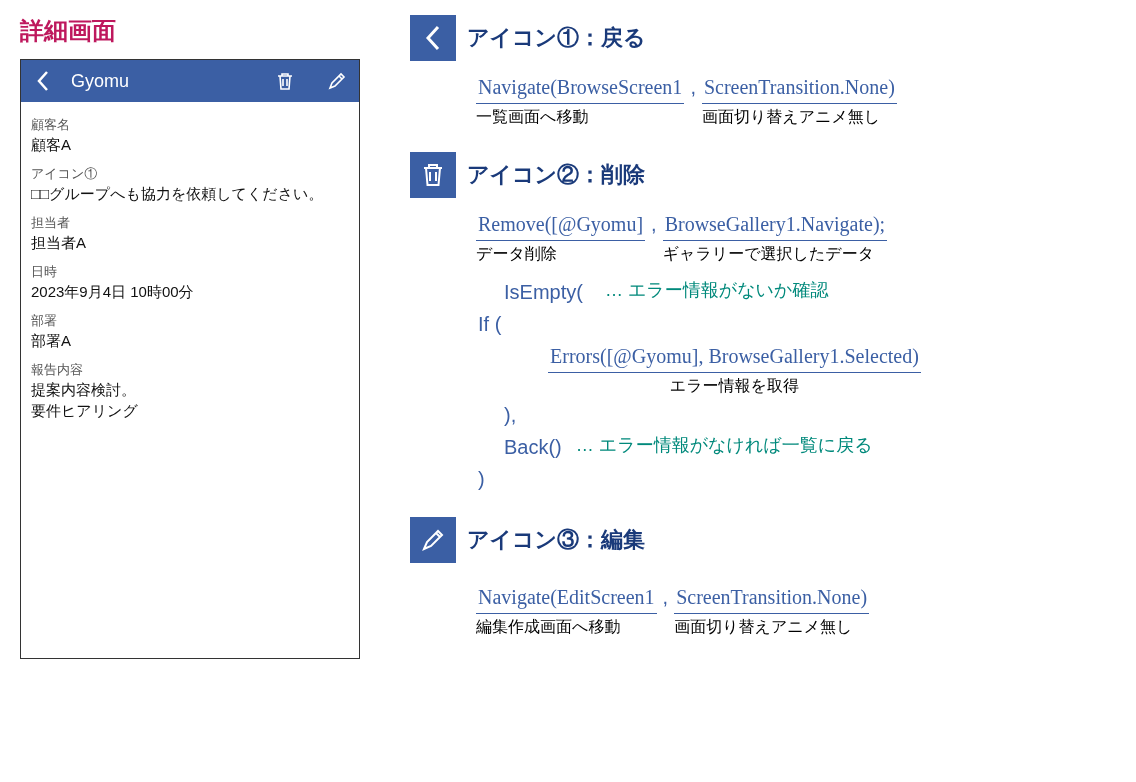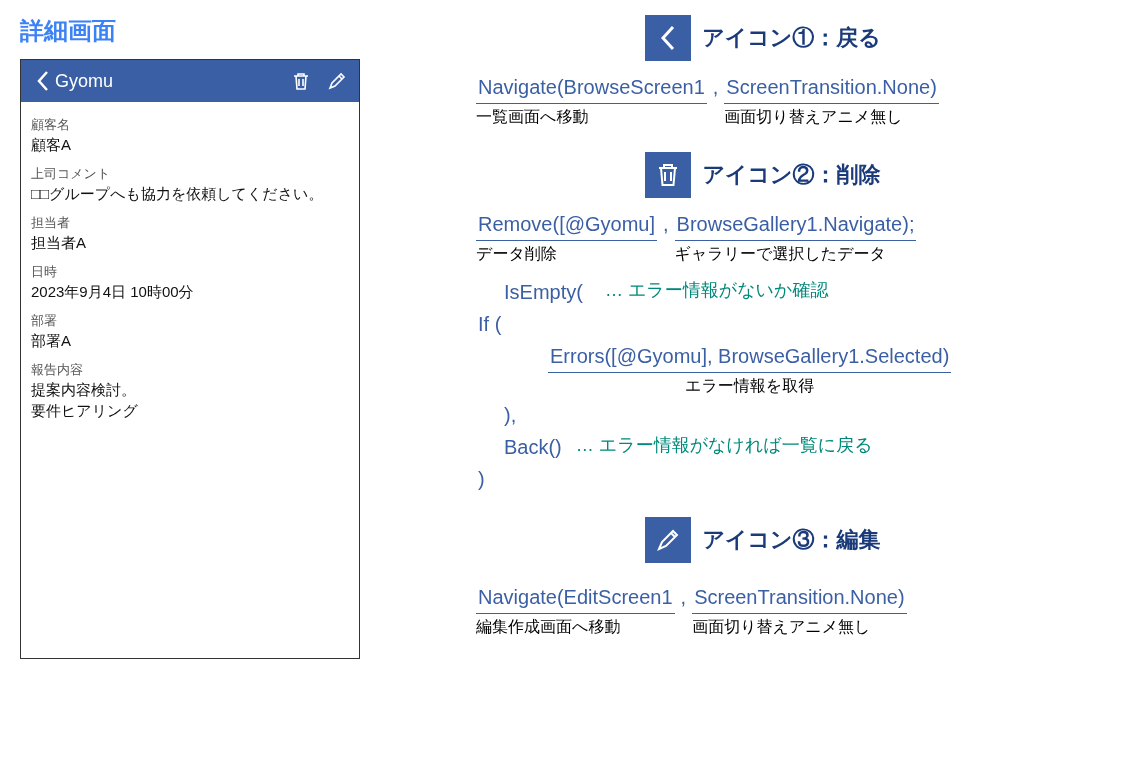--- a/index.html
+++ b/index.html
@@ -9,68 +9,68 @@
     width: 1136px;
     height: 782px;
     padding: 15px 20px;
     display: flex;
     gap: 50px;
   }
   .left-col { width: 340px; }
   .right-col { flex: 1; }
 
   .page-title {
-    color: #3b82f6;
+    color: #be185d;
     font-size: 24px;
     font-weight: bold;
     margin-bottom: 12px;
   }
 
   .phone-panel {
     border: 1px solid #333;
     width: 340px;
     height: 600px;
     background: #fff;
   }
   .phone-header {
     background: #3b5fa4;
     height: 42px;
     display: flex;
     align-items: center;
     padding: 0 10px;
-    gap: 0;
+    gap: 16px;
   }
   .phone-header-title {
     color: #fff;
     font-size: 18px;
     flex: 1;
   }
   .icon-white { color: #fff; display:inline-flex; align-items:center; justify-content:center; }
   .icon-btn-header { width:24px; height:24px; cursor:pointer; }
   .icon-btn-header.edit { margin-left: 12px; }
 
   .detail-body { padding: 4px 10px 10px 10px; }
   .field-label { color: #555; font-size: 13px; margin-top: 10px; }
   .field-value { color: #111; font-size: 15px; margin-top: 2px; }
 
   
   .section { margin-bottom: 22px; }
-  .section-header { display:flex; align-items:center; gap:11px; margin-bottom: 10px; justify-content: center; }
+  .section-header { display:flex; align-items:center; gap:11px; margin-bottom: 10px; }
   .icon-box {
     width: 46px; height: 46px;
     background:#3b5fa4;
     display:flex; align-items:center; justify-content:center;
     flex-shrink:0;
   }
   .section-title {
     color:#1a3a7a; font-size:22px; font-weight:bold;
   }
   .code-area { margin-left: 66px; font-size: 20px; line-height:1.6; }
   .code-row { display:flex; flex-wrap:wrap; align-items:flex-start; gap:4px; }
-  .part { display:inline-flex; flex-direction:column; align-items:flex-start; }
+  .part { display:inline-flex; flex-direction:column; align-items:flex-start;font-family:Liberation Serif, serif; }
   .code-text { color:#3b5fa4; border-bottom:1px solid #3b5fa4; padding:0 2px; }
   .code-plain { color:#3b5fa4; padding:0 2px; }
   .note { color:#000000; font-size:16px; margin-top:0px; }
   .note-inline { color:#00897b; font-size:18px; }
   .indent1 { margin-left: 26px; }
   .indent2 { margin-left: 72px; }
 
   svg { display:block; }
 </style>
 </head>
@@ -94,21 +94,21 @@
       </span>
       <span class="icon-white icon-btn-header edit">
         <svg width="20" height="20" viewBox="0 0 20 20">
             <path d="M3 17l2-5L14 3l3 3-9 9-5 2zM12 5l3 3" stroke="#fff" stroke-width="1.6" fill="none"></path>
           </svg>
       </span>
     </div>
     <div class="detail-body">
       <div class="field-label">顧客名</div>
       <div class="field-value">顧客A</div>
-      <div class="field-label">上司コメント</div>
+      <div class="field-label">アイコン①</div>
       <div class="field-value">□□グループへも協力を依頼してください。</div>
       <div class="field-label">担当者</div>
       <div class="field-value">担当者A</div>
       <div class="field-label">日時</div>
       <div class="field-value">2023年9月4日 10時00分</div>
       <div class="field-label">部署</div>
       <div class="field-value">部署A</div>
       <div class="field-label">報告内容</div>
       <div class="field-value">提案内容検討。</div>
       <div class="field-value">要件ヒアリング</div>

